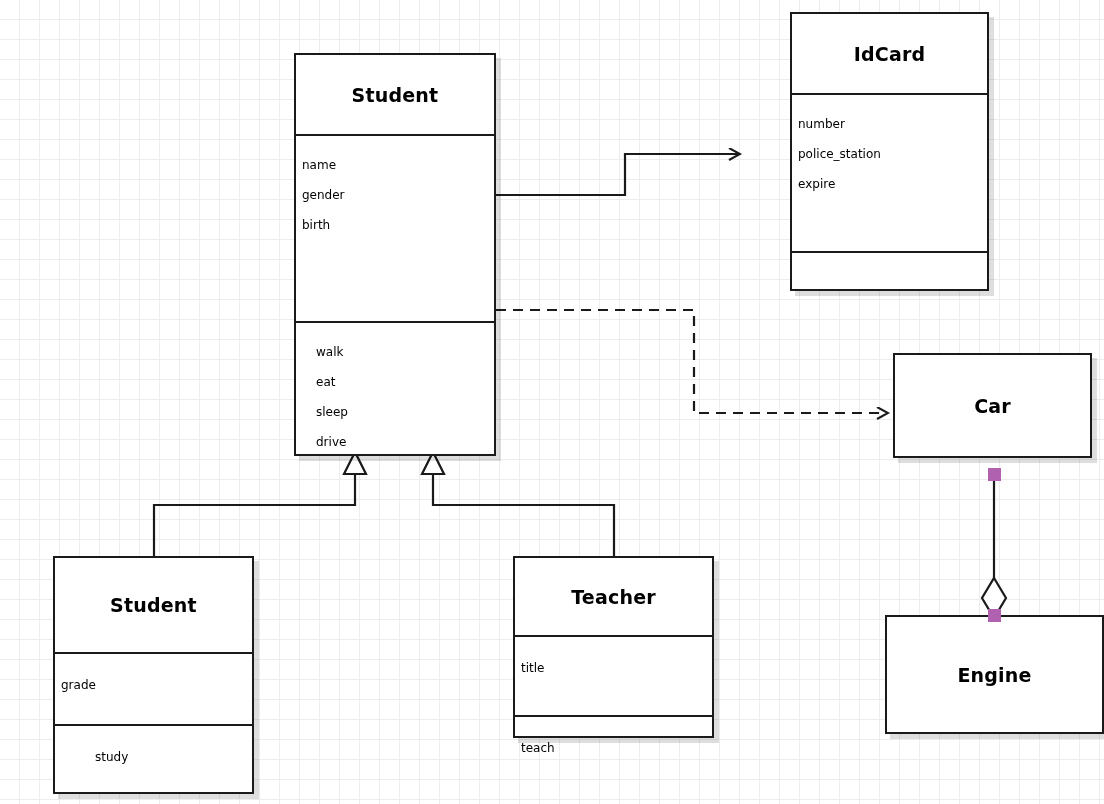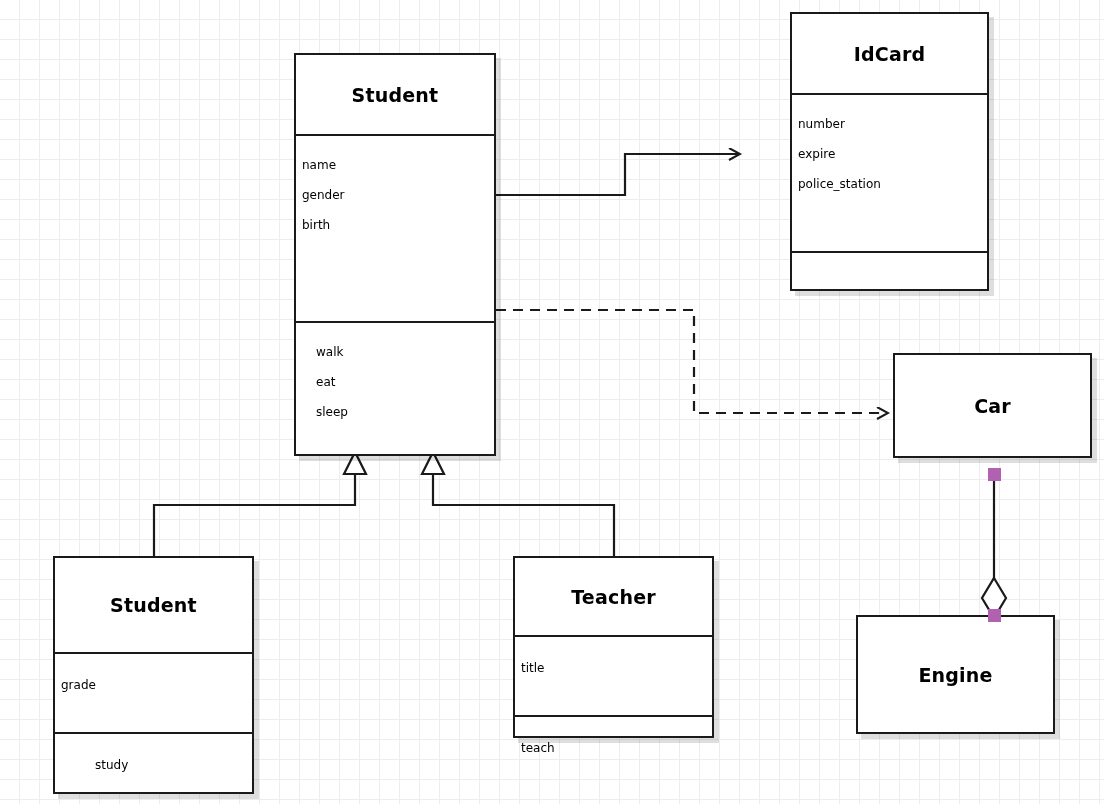--- a/index.html
+++ b/index.html
@@ -116,40 +116,41 @@
     </div>
     <div class="compartment cls-members" style="height:187px;">
       <div class="member">name</div>
       <div class="member">gender</div>
       <div class="member">birth</div>
     </div>
     <div class="compartment cls-members" style="height:163px;padding-left:20px;">
       <div class="member">walk</div>
       <div class="member">eat</div>
       <div class="member">sleep</div>
+      <div class="member">drive</div>
     </div>
   </div>
 
   <div class="uml-class" style="left:754px; top:12px; width:199px; height:279px;margin-left:36px;">
     <div class="compartment cls-title" style="height:79px;">
       <span>IdCard</span>
     </div>
     <div class="compartment cls-members" style="height:158px;">
       <div class="member">number</div>
+      <div class="member">police_station</div>
       <div class="member">expire</div>
-      <div class="member">police_station</div>
     </div>
     <div class="compartment empty-compartment" style="height:38px;"></div>
   </div>
 
   <div class="uml-class" style="left:53px; top:556px; width:201px; height:238px;">
     <div class="compartment cls-title" style="height:94px;">
       <span>Student</span>
     </div>
-    <div class="compartment cls-members tight" style="height:80px;">
+    <div class="compartment cls-members tight" style="height:72px;">
       <div class="member">grade</div>
     </div>
     <div class="compartment cls-members tight" style="height:81px;padding-left:40px;">
       <div class="member">study</div>
     </div>
   </div>
 
   <div class="uml-class" style="left:513px; top:556px; width:201px; height:182px;">
     <div class="compartment cls-title" style="height:77px;">
       <span>Teacher</span>
@@ -161,21 +162,21 @@
       <div class="member">teach</div>
     </div>
   </div>
 
   <div class="uml-class" style="left:893px; top:353px; width:199px; height:105px;">
     <div class="compartment cls-title" style="height:100%;">
       <span>Car</span>
     </div>
   </div>
 
-  <div class="uml-class" style="left:856px; top:615px; width:199px; height:119px;">
+  <div class="uml-class" style="left:885px; top:615px; width:219px; height:119px;">
     <div class="compartment cls-title" style="height:100%;">
       <span>Engine</span>
     </div>
   </div>
 
   <div class="handle" style="left:988px; top:468px;"></div>
   <div class="handle" style="left:988px; top:609px;"></div>
 
 </div>
 

